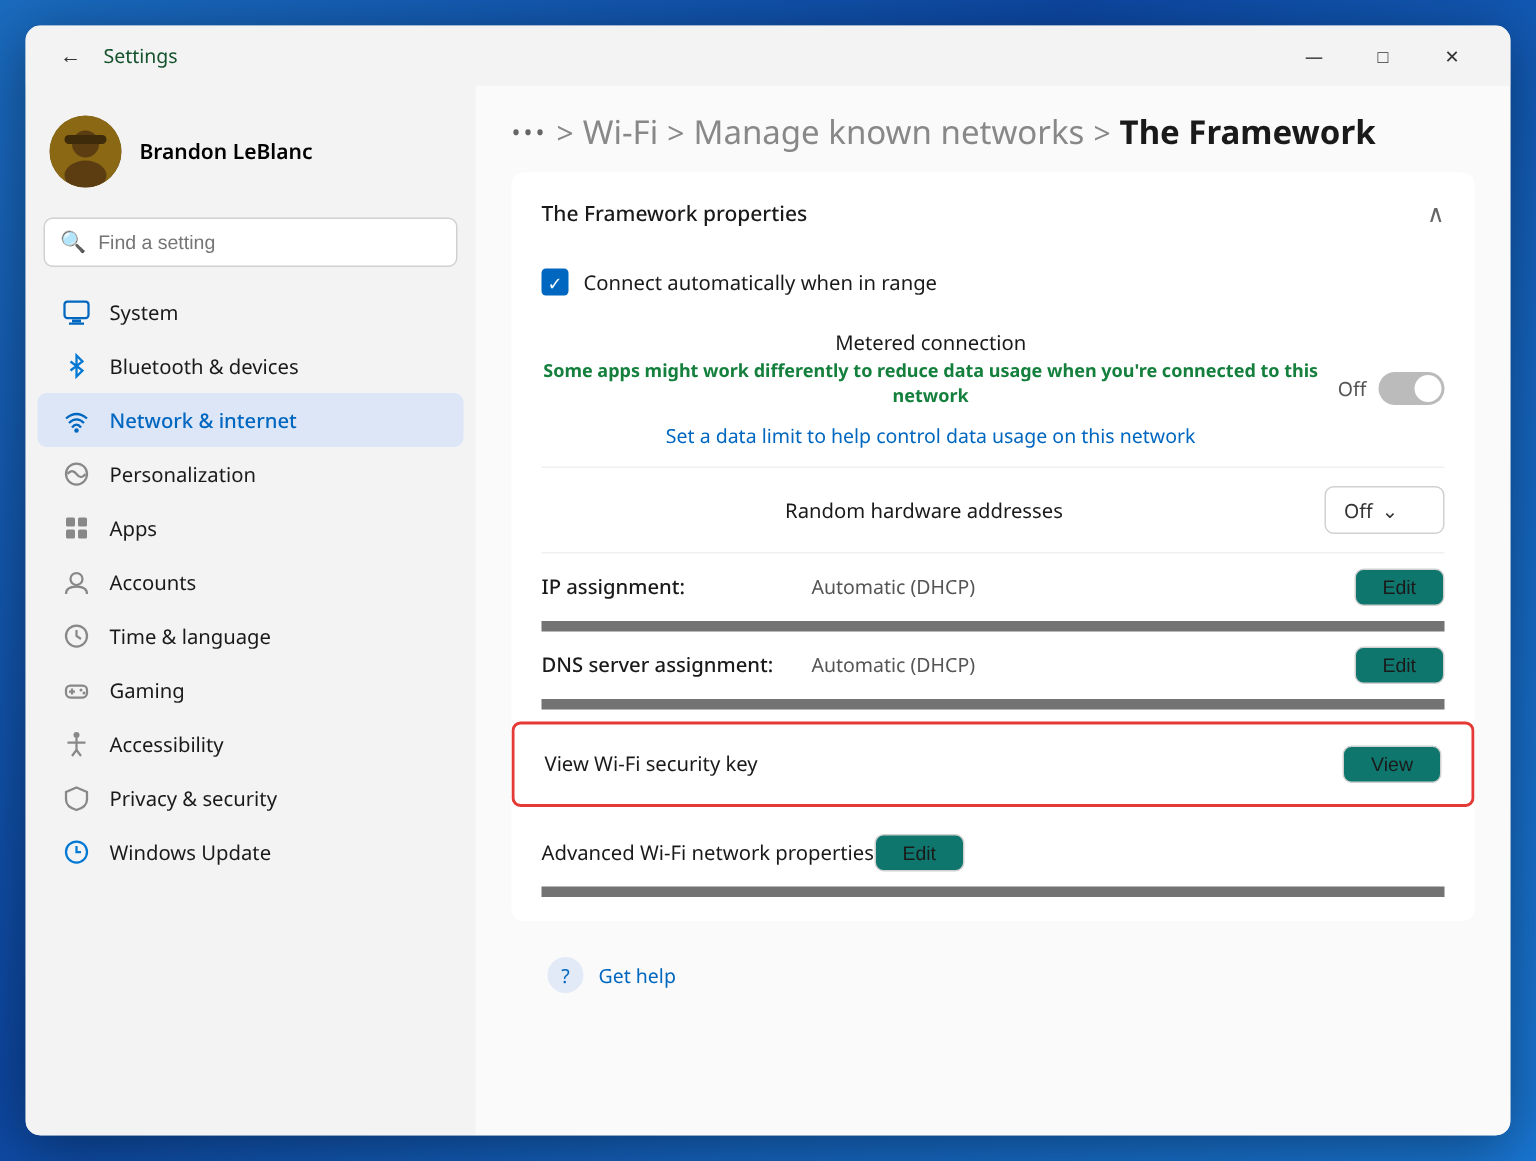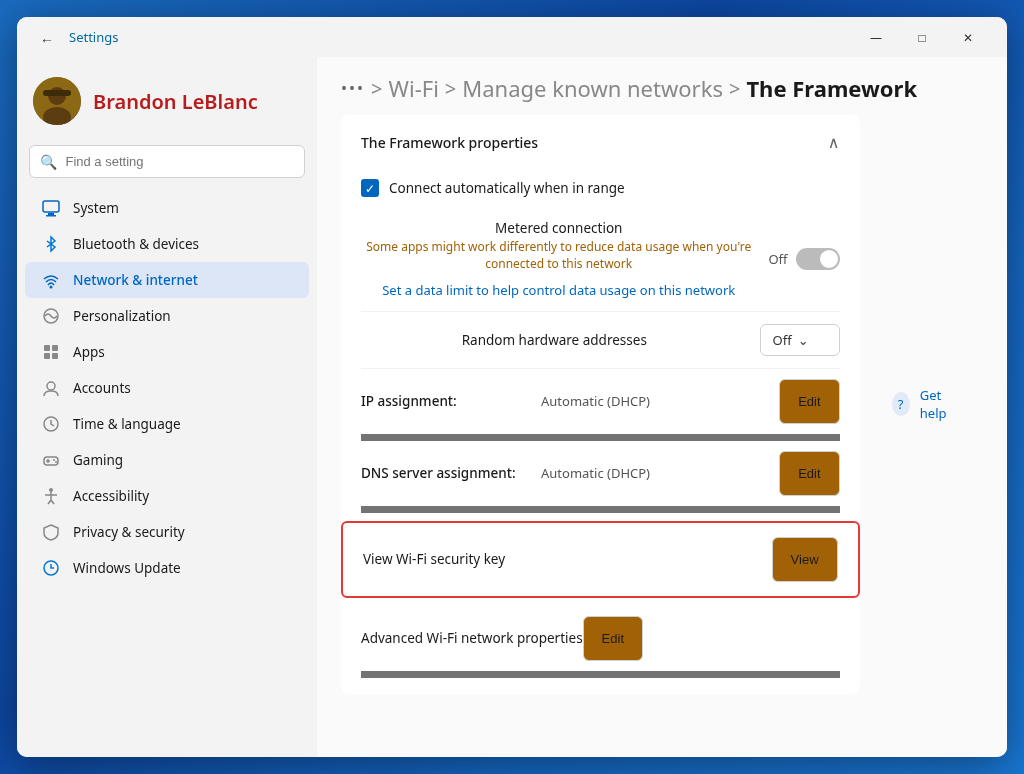--- a/index.html
+++ b/index.html
@@ -34,21 +34,21 @@
     }
     .titlebar-back {
       width: 28px; height: 28px;
       display: flex; align-items: center; justify-content: center;
       border-radius: 4px; cursor: pointer; color: #333;
       font-size: 14px;
     }
     .titlebar-title {
       margin-left: 8px;
       font-size: 13px;
-      color: #0369a1;
+      color: #14532d;
       font-weight: 400;
     }
     .titlebar-controls {
       margin-left: auto;
       display: flex;
       gap: 0;
     }
     .titlebar-btn {
       width: 46px; height: 32px;
       display: flex; align-items: center; justify-content: center;
@@ -80,23 +80,23 @@
     .avatar {
       width: 48px; height: 48px;
       border-radius: 50%;
       background: linear-gradient(135deg, #8B6914, #5c4a1e);
       overflow: hidden;
       flex-shrink: 0;
       display: flex; align-items: center; justify-content: center;
     }
     .avatar svg { width: 48px; height: 48px; }
     .username {
-      font-size: 20px;
+      font-size: 14px;
       font-weight: 600;
-      color: #b91c1c;
+      color: #000000;
     }
     .search-box {
       margin: 0 12px 12px 12px;
       display: flex;
       align-items: center;
       background: white;
       border: 1px solid #d0d0d0;
       border-radius: 6px;
       padding: 6px 10px;
       gap: 8px;
@@ -152,21 +152,21 @@
     .breadcrumb-dots {
       font-size: 16px; color: #666; letter-spacing: 2px;
     }
     .breadcrumb-sep { color: #888; font-size: 20px; }
     .breadcrumb-item { color: #888; cursor: pointer; }
     .breadcrumb-current { color: #1a1a1a; font-weight: 700; font-size: 22px; }
     
     .panels-area {
       padding: 0 24px 24px 24px;
       display: flex;
-      flex-direction: row;
+      flex-direction: column;
       gap: 8px;
     }
     .panel {
       background: white;
       border-radius: 8px;
       overflow: hidden;
     }
     .panel-header {
       display: flex;
       align-items: center;
@@ -183,21 +183,21 @@
       display: flex;
       align-items: center;
       padding: 12px 0;
       border-bottom: 1px solid #f0f0f0;
       gap: 12px;
       text-align: center;
     }
     .setting-row:last-child { border-bottom: none; }
     .setting-info { flex: 1; }
     .setting-label { font-size: 13.5px; color: #1a1a1a; font-weight: 400; }
-    .setting-desc { font-size: 12px; color: #a16207; margin-top: 2px; line-height: 1.4; }
+    .setting-desc { font-size: 12px; color: #15803d; margin-top: 2px; line-height: 1.4; font-weight: bold; }
     .setting-link { font-size: 13px; color: #0067c0; cursor: pointer; margin-top: 8px; display: block; }
     
     .toggle {
       display: flex; align-items: center; gap: 8px;
     }
     .toggle-label { font-size: 13px; color: #555; }
     .toggle-switch {
       width: 44px; height: 22px;
       background: #aaa;
       border-radius: 11px;
@@ -221,24 +221,24 @@
       border: 1px solid #d0d0d0;
       border-radius: 6px;
       background: white;
       font-size: 13px;
       cursor: pointer;
       color: #333;
       min-width: 80px;
     }
     
     .action-btn {
-      padding: 14px 18px;
+      padding: 4px 18px;
       border: 1px solid #d0d0d0;
       border-radius: 6px;
-      background: #a16207;
+      background: #0f766e;
       font-size: 13px;
       cursor: pointer;
       color: #1a1a1a;
       flex-shrink: 0;
     }
     
     .checkbox-row {
       display: flex; align-items: center; gap: 10px;
       padding: 10px 0;
     }

